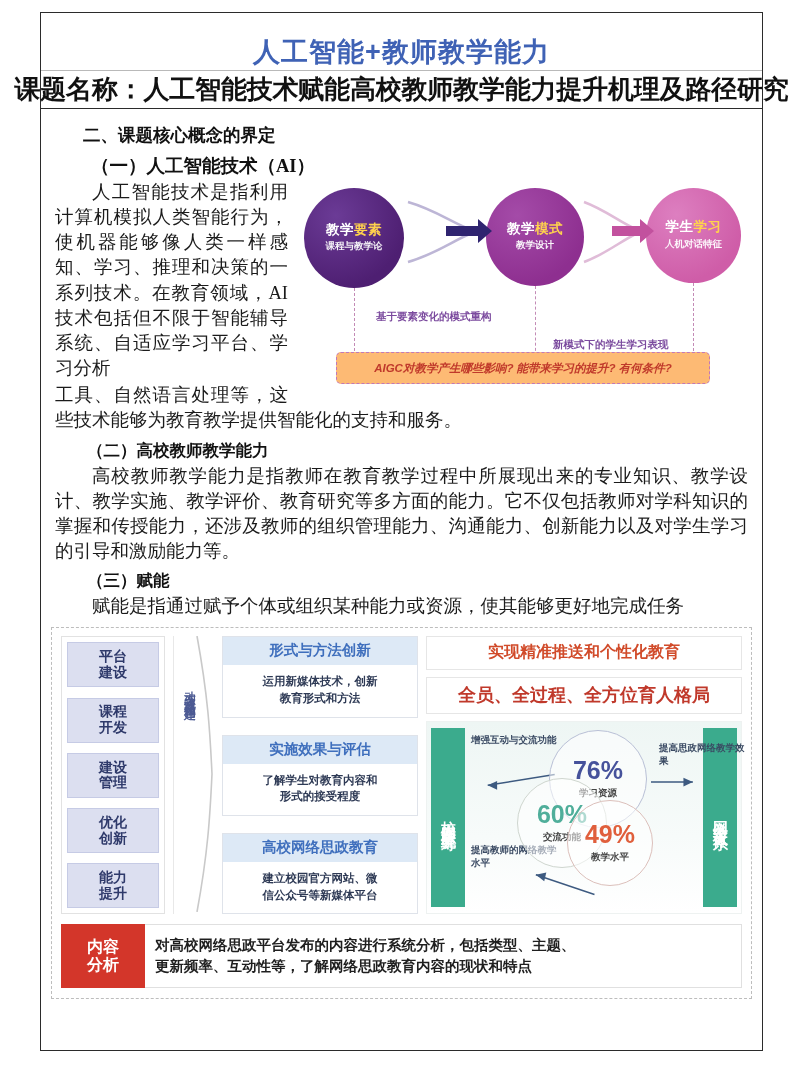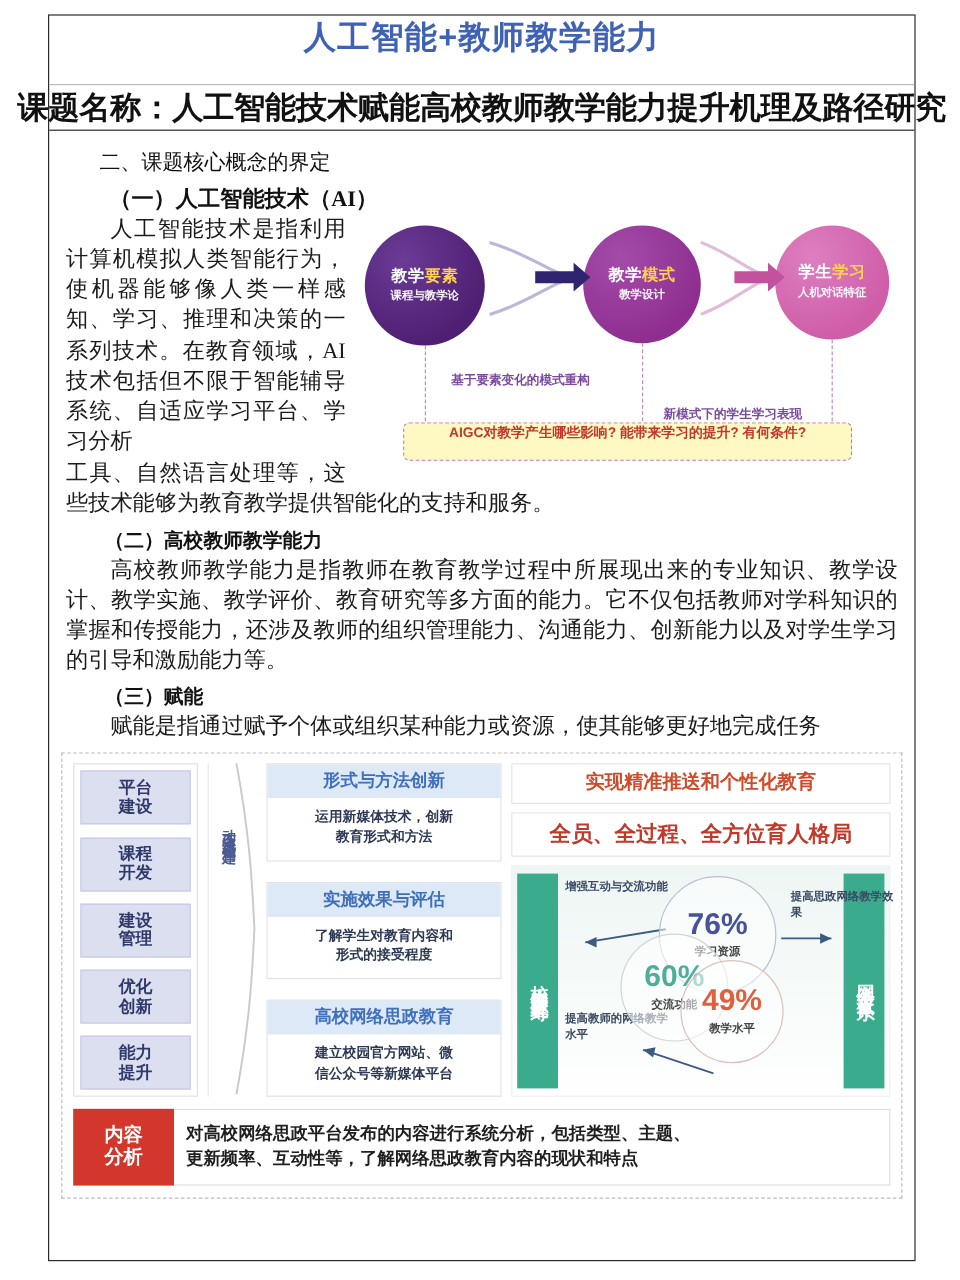--- a/index.html
+++ b/index.html
@@ -22,21 +22,21 @@
     height: 1039px;
     border: 1.5px solid #2b2b2b;
     background: #fff;
     box-sizing: border-box;
   }
 
   
   .hdr-title-band {
     height: 58px;
     display: flex;
-    align-items: flex-start;
+    align-items: flex-end;
     justify-content: center;
     border-bottom: 1px solid #b9b9b9;
     box-sizing: border-box;
   }
   .hdr-title {
     font-family: "Liberation Sans", "DejaVu Sans", sans-serif;
     font-weight: bold;
     font-size: 27px;
     color: #3f62b5;
     letter-spacing: 1px;
@@ -58,21 +58,21 @@
     white-space: nowrap;
   }
 
   
   .body-area {
     padding: 6px 14px 0 14px;
     box-sizing: border-box;
   }
   .h2 {
     font-family: "Liberation Sans", "DejaVu Sans", sans-serif;
-    font-weight: normal;
+    font-weight: bold;
     font-size: 17.5px;
     margin: 8px 0 4px 28px;
     color: #111;
   }
   .h3 {
     font-family: "Liberation Serif", "DejaVu Serif", serif;
     font-weight: bold;
     font-size: 18.5px;
     margin: 6px 0 2px 36px;
     color: #111;
@@ -153,25 +153,26 @@
   #stage0 { left: 80px;  top: 128px; }
   #stage1 { left: 257px; top: 128px; margin-top: 28px; }
 
   .aigc-box {
     position: absolute;
     left: 40px;
     top: 170px;
     width: 372px;
     height: 30px;
     border: 1.6px dashed #c178b8;
-    background: #fef9c3;
+    background: #fdba74;
     border-radius: 5px;
     display: flex;
-    align-items: flex-start;
-    justify-content: center;
+    align-items: center;
+    justify-content: center;
+    font-style: italic;
   }
   .aigc-box span {
     font-family: "Liberation Sans", "DejaVu Sans", sans-serif;
     font-size: 11.5px;
     font-weight: bold;
     color: #c0392b;
     white-space: nowrap;
   }
 
   

